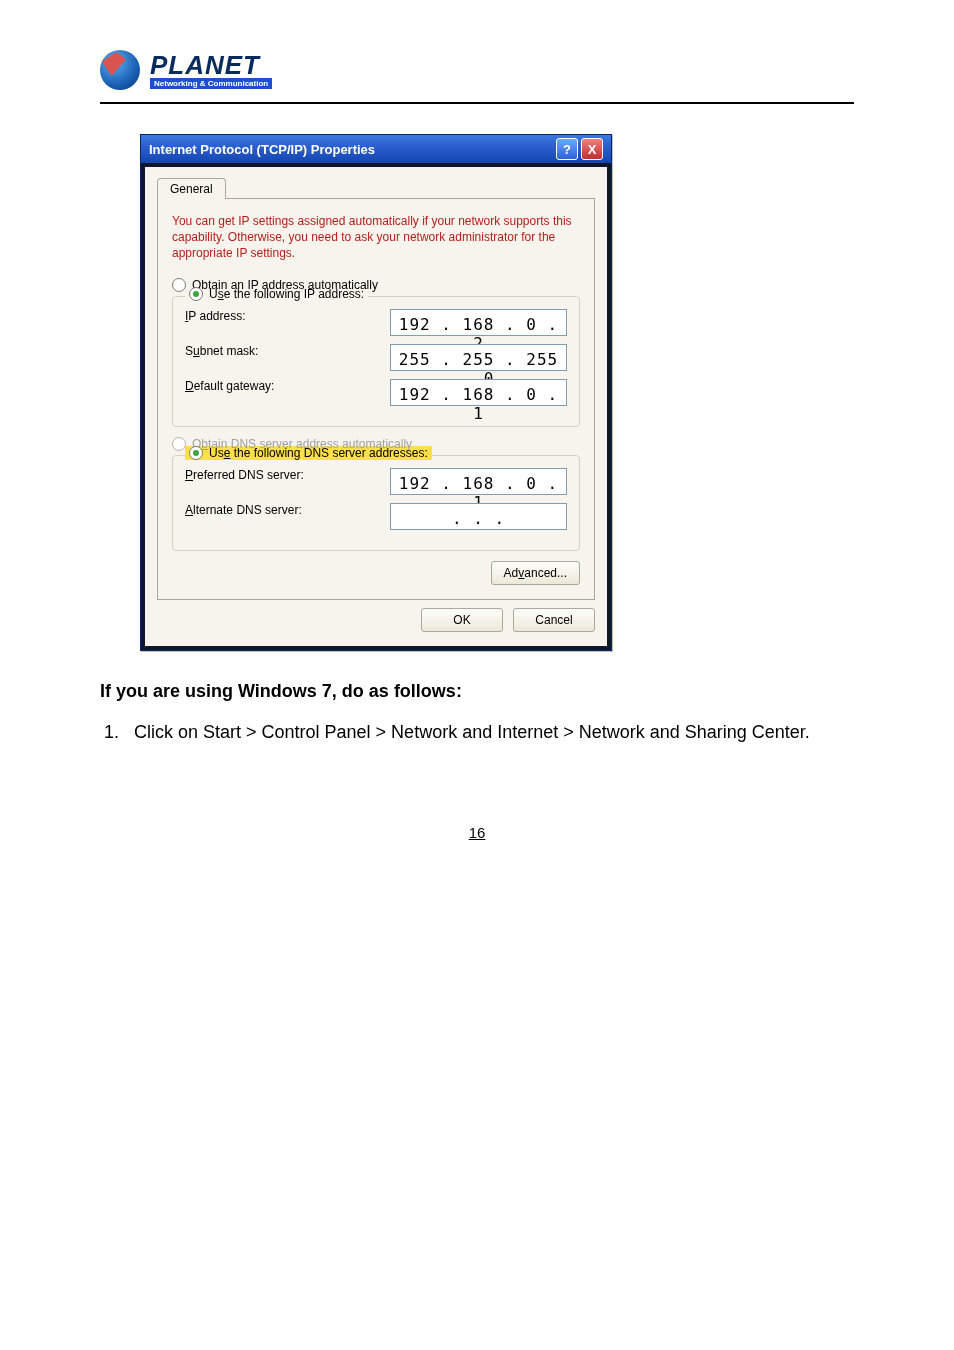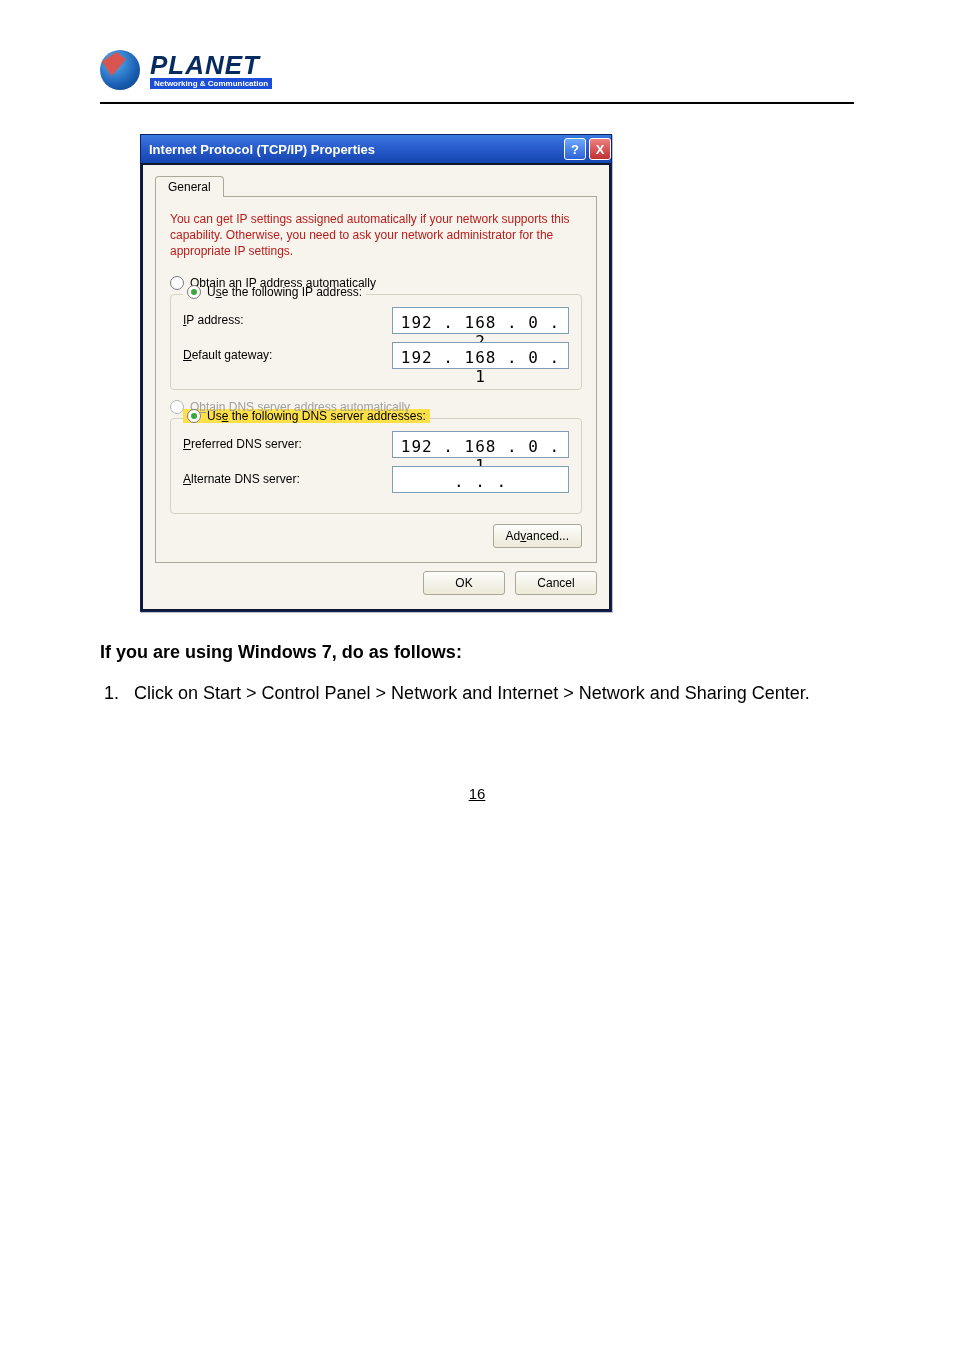--- a/index.html
+++ b/index.html
@@ -83,40 +83,40 @@
     font-size: 13px;
     background: #ece9d8;
     box-shadow: 1px 1px 0 rgba(0,0,0,.25);
     margin-bottom: 30px;
   }
   .xp-titlebar {
     display: flex;
     align-items: center;
     justify-content: space-between;
     height: 28px;
-    padding: 0 0 0 8px;
+    padding: 0 8px 0 8px;
     background: linear-gradient(to bottom, #3b79e0 0%, #2b5fcf 40%, #1445b1 100%);
     color: #fff;
     font-weight: bold;
   }
   .xp-title-btns { display:flex; gap:3px; }
   .xp-help-btn, .xp-close-btn {
     width: 20px; height: 20px;
     border: 1px solid #fff;
     border-radius: 3px;
     display:flex; align-items:center; justify-content:center;
     font-weight: bold;
     font-size: 13px;
   }
   .xp-help-btn { background: linear-gradient(#6ea8ff,#2d62d8); color:#fff; }
   .xp-close-btn { background: linear-gradient(#f08080,#c03030); color:#fff; }
   .xp-body {
     padding: 10px 12px 14px 12px;
     background: #f6f4ec;
-    border: 2px solid #0f172a;
+    border: 4px solid #0f172a;
   }
   .tab-strip {
     display:flex;
     border-bottom: 1px solid #aca899;
     margin-bottom: 0;
   }
   .tab {
     background:#f6f4ec;
     border:1px solid #aca899;
     border-bottom:none;
@@ -151,21 +151,21 @@
   .radio.disabled{ border-color:#b5b5b5; }
   .disabled-text{ color:#a0a0a0; }
   .group-box {
     border:1px solid #d6d2c2;
     border-radius:4px;
     padding:10px 12px 12px 12px;
     margin-top:4px;
     margin-bottom:10px;
   }
   .field-row{
-    display:flex; align-items:center; justify-content:space-between;
+    display:flex; align-items:flex-start; justify-content:space-between;
     margin:8px 0;
     font-size:12px;
   }
   .field-row .lbl{ flex:1; }
   .ip-box{
     width:175px; height:20px;
     background:#fff;
     border:1px solid #7f9db9;
     font-family: Tahoma, monospace;
     font-size:16px;
@@ -231,20 +231,24 @@
           <div class="radio-row" style="margin-top:-20px;background:#f6f4ec;width:fit-content;padding:0 4px;">
             <span class="radio sel"></span>
             <span>U<span class="u">s</span>e the following IP address:</span>
           </div>
 
           <div class="field-row">
             <span class="lbl"><span class="u">I</span>P address:</span>
             <div class="ip-box">192 . 168 .  0  .  2</div>
           </div>
           <div class="field-row">
+            <span class="lbl">S<span class="u">u</span>bnet mask:</span>
+            <div class="ip-box">255 . 255 . 255 .  0</div>
+          </div>
+          <div class="field-row">
             <span class="lbl"><span class="u">D</span>efault gateway:</span>
             <div class="ip-box">192 . 168 .  0  .  1</div>
           </div>
         </div>
 
         <div class="radio-row">
           <span class="radio disabled"></span>
           <span class="disabled-text">O<span class="u">b</span>tain DNS server address automatically</span>
         </div>
 

